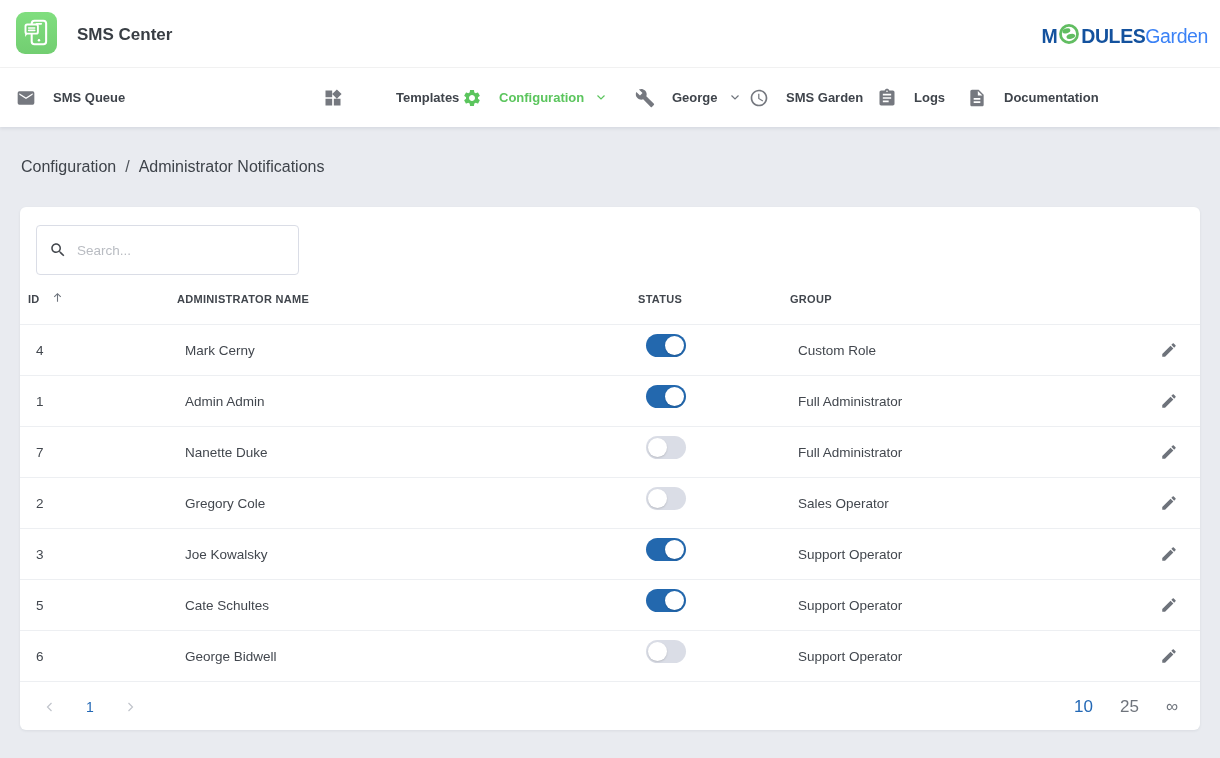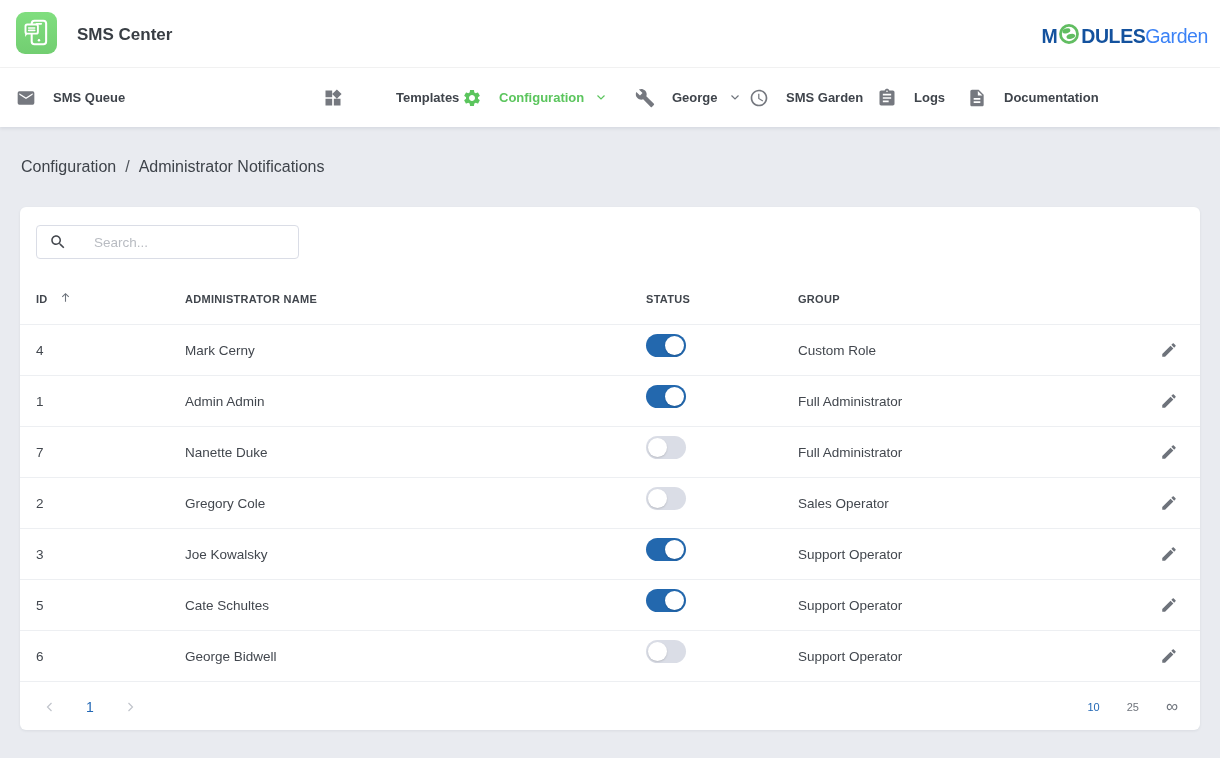--- a/index.html
+++ b/index.html
@@ -26,31 +26,31 @@
   .nav-item .nav-chevron { margin-left:11px; color:#6f747c; }
   .nav-item.active .nav-icon, .nav-item.active .nav-label, .nav-item.active .nav-chevron { color:#5bc55d; }
 
   
   .breadcrumb { margin:31px 20px 0 21px; font-size:16px; color:#3e434a; height:18px; line-height:18px; }
   .breadcrumb .sep { margin:0 9px; color:#50555c; }
 
   .card { margin:31px 20px 0 20px; width:1180px; height:523px; background:#fff; border-radius:6px;
     box-shadow:0 1px 3px rgba(40,50,60,.08); position:relative; }
 
-  .search-box { position:absolute; left:16px; top:18px; width:263px; height:34px; border:1px solid #dadde6;
-    border-radius:4px; display:flex; align-items:center; background:#fff;gap:17px; }
+  .search-box { position:absolute; left:16px; top:18px; width:263px; height:50px; border:1px solid #dadde6;
+    border-radius:4px; display:flex; align-items:center; background:#fff; }
   .search-box svg { margin-left:12px; color:#43474d; flex:none; }
   .search-box input { border:none; outline:none; margin-left:10px; width:200px; font-size:13.5px;
     font-family:"Liberation Sans",sans-serif; color:#3f444b; background:transparent; }
   .search-box input::placeholder { color:#b9bcc2; }
 
   .tbl { position:absolute; left:0; top:66px; width:100%; }
   .trow { display:grid; grid-template-columns:149px 461px 152px 1fr 18px; align-items:center;
     padding:0 22px 0 16px; }
-  .thead { height:52px; border-bottom:1px solid #edeff2; }
+  .thead { height:52px; border-bottom:1px solid #edeff2;padding-left:8px; }
   .th { font-size:11px; font-weight:700; color:#41464d; letter-spacing:.3px; display:flex; align-items:center; }
   .sort-arrow { margin-left:11px; color:#6d737c; }
   .tr { height:51px; border-bottom:1px solid #edeff2; font-size:13.5px; color:#42474e; }
   .edit-btn { width:18px; height:18px; color:#6e737b; cursor:pointer; }
   .edit-btn svg { display:block; }
 
   .toggle { width:40px; height:23px; border-radius:12px; position:relative; top:-5px; cursor:pointer; }
   .toggle.on { background:#2368ae; }
   .toggle.off { background:#dadde6; }
   .toggle .knob { position:absolute; top:2px; width:19px; height:19px; border-radius:50%; background:#fff;
@@ -59,21 +59,21 @@
   .toggle.off .knob { left:2px; }
 
   .pager { position:absolute; left:0; bottom:0; width:100%; height:47px; display:flex; align-items:center;
     padding:0 22px 0 16px; }
   .page-nav { display:flex; align-items:center; }
   .page-btn { width:12px; height:12px; color:#c0c4cb; cursor:pointer; margin-left:8px; }
   .page-btn svg { display:block; }
   .page-num { margin-left:30px; font-size:14px; color:#2368b5; cursor:pointer; }
   .page-btn.next { margin-left:30px; }
   .page-sizes { margin-left:auto; display:flex; align-items:center; }
-  .psize { font-size:11px; color:#6f747c; cursor:pointer; margin-left:27px; }
+  .psize { font-size:17px; color:#6f747c; cursor:pointer; margin-left:27px; }
   .psize.active { color:#2368b5; }
   .psize.inf { font-size:17px; line-height:13px; }
 </style>
 </head>
 <body>
 
 <div class="header">
   <div class="app-icon">
     <svg width="33" height="33" viewBox="0 0 24 24" fill="none">
       <rect x="8.5" y="3.5" width="10.5" height="17" rx="2" stroke="#fff" stroke-width="1.5"></rect>

